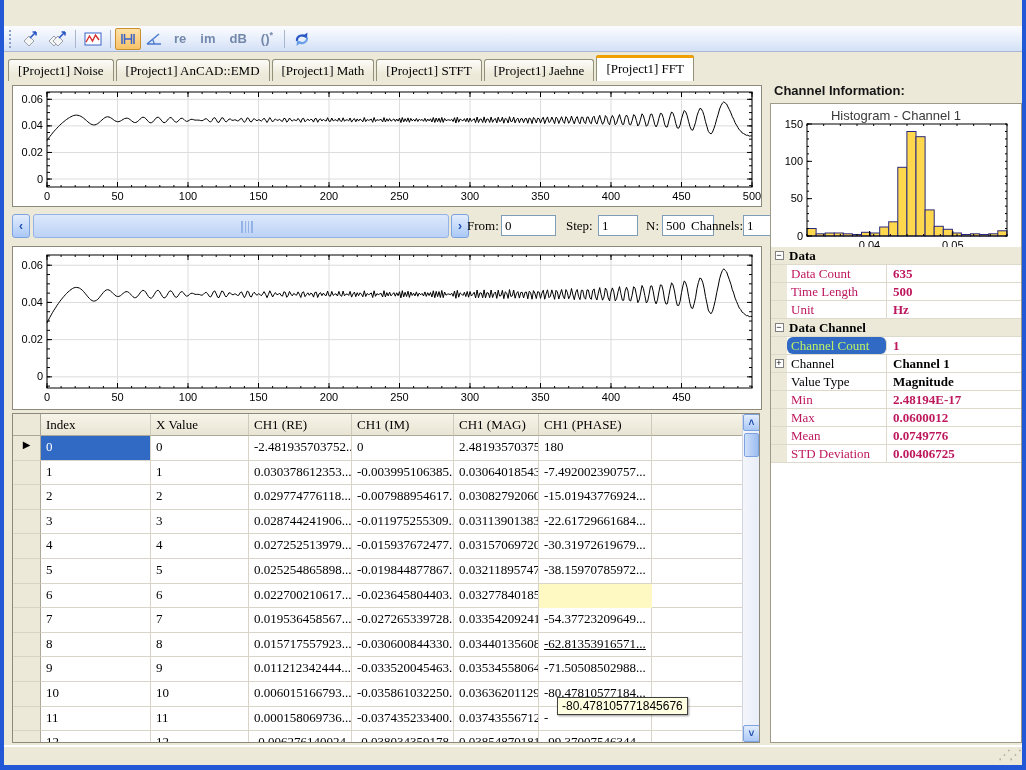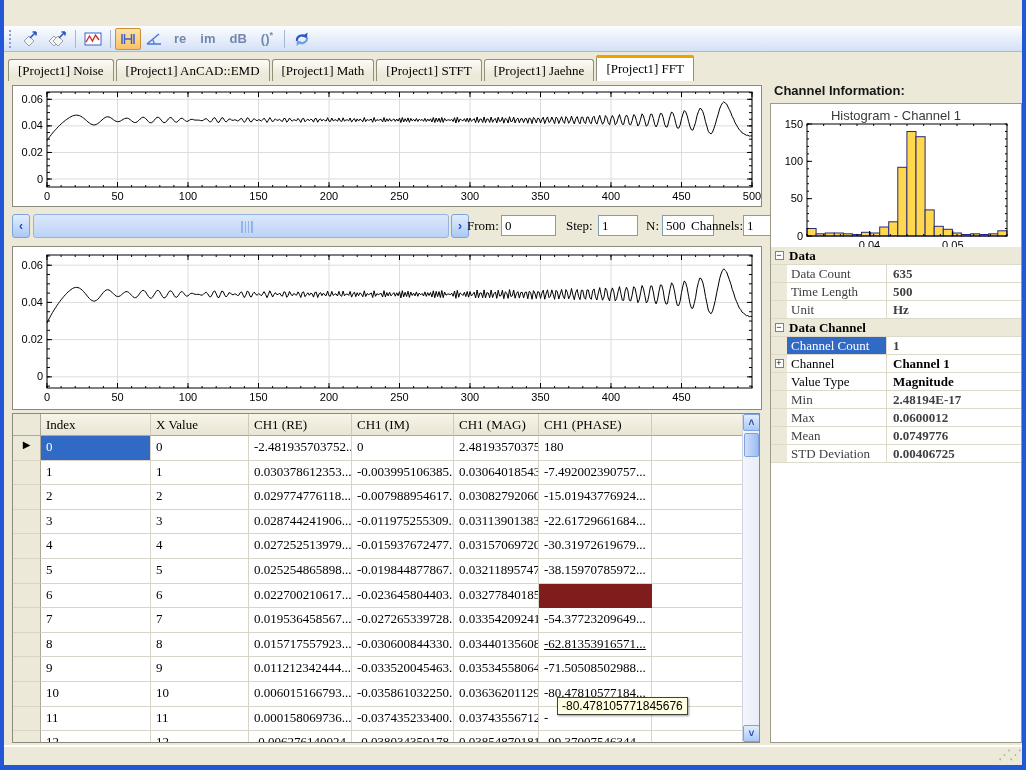--- a/index.html
+++ b/index.html
@@ -49,21 +49,21 @@
     display:flex;align-items:center;justify-content:center;font-family:"Liberation Sans",sans-serif;font-size:12px;}
   .strack{position:absolute;left:21px;top:2px;width:416px;height:24px;border:1px solid #93b2e8;border-radius:3px;
     background:linear-gradient(180deg,#dce8fb,#bcd2f6);}
   .sthumb-grip{position:absolute;left:50%;top:6px;width:12px;height:12px;
     border-left:1px solid #93b2e8;border-right:1px solid #93b2e8;
     background:repeating-linear-gradient(90deg,#93b2e8 0 1px,transparent 1px 3px);}
   .ctl-label{position:absolute;top:6px;color:#000;}
   .ctl-input{position:absolute;top:3px;height:21px;border:1px solid #7f9db9;background:#fff;
     font-family:"Liberation Serif",serif;font-size:13px;padding:0 3px;}
   
-  .table-panel{position:absolute;left:8px;top:413px;width:748px;height:330px;background:#7f1d1d;
+  .table-panel{position:absolute;left:8px;top:413px;width:748px;height:330px;background:#fef9c3;
     border:1px solid #8d8a7c;overflow:hidden;}
   .trow{display:flex;height:24.6px;}
   .trow.head{height:22px;}
   .tc{flex:none;border-right:1px solid #d8d4c8;border-bottom:1px solid #d8d4c8;
     padding:3px 0 0 5px;font-size:13px;overflow:hidden;white-space:nowrap;background:#fff;}
   .tc.head{background:linear-gradient(180deg,#f7f4e9,#e9e5d4);border-right:1px solid #cfcbbc;
     border-bottom:1px solid #aca899;}
   .tc.selcol{background:#ece9d8;border-right:1px solid #aca899;text-align:center;padding-left:0;font-size:10px;}
   .tc.sel{background:#316ac5;color:#fff;}
   .tc.fill{border-right:none;}
@@ -88,22 +88,22 @@
   
   .pg{position:absolute;left:767px;top:247px;width:250px;font-size:13px;}
   .pg-row{display:flex;height:18px;border-bottom:1px solid #dedacb;}
   .pg-gutter{flex:none;width:16px;background:#ece9d8;display:flex;align-items:center;justify-content:center;}
   .pg-box{width:9px;height:9px;border:1px solid #808080;background:#fff;font-size:9px;line-height:7px;
     text-align:center;font-family:"Liberation Sans",sans-serif;color:#000;}
   .pg-label{flex:none;width:100px;padding:1px 0 0 4px;border-right:1px solid #dedacb;overflow:hidden;white-space:nowrap;}
   .pg-value{flex:1;padding:1px 0 0 6px;font-weight:bold;overflow:hidden;white-space:nowrap;}
   .pg-row.group{background:#ece9d8;}
   .pg-row.group .pg-glabel{font-weight:bold;padding:1px 0 0 2px;}
-  .pg-dis{color:#404040;}
-  .pg-label.selected{background:#316ac5;color:#ffffff;}
+  .pg-dis{color:#be185d;}
+  .pg-label.selected{background:#316ac5;color:#bef264;border-radius:6px;}
   
   .statusbar{position:absolute;left:0;top:745px;width:1018px;height:20px;background:#ece9d8;
     border-top:1px solid #fff;box-shadow:inset 0 1px 0 #ffffff;}
   .grip{position:absolute;right:2px;bottom:2px;color:#a8a490;font-size:13px;letter-spacing:-2px;}
   svg text{font-family:"Liberation Sans",sans-serif;}
 </style>
 </head>
 <body>
 
 <div id="app">

